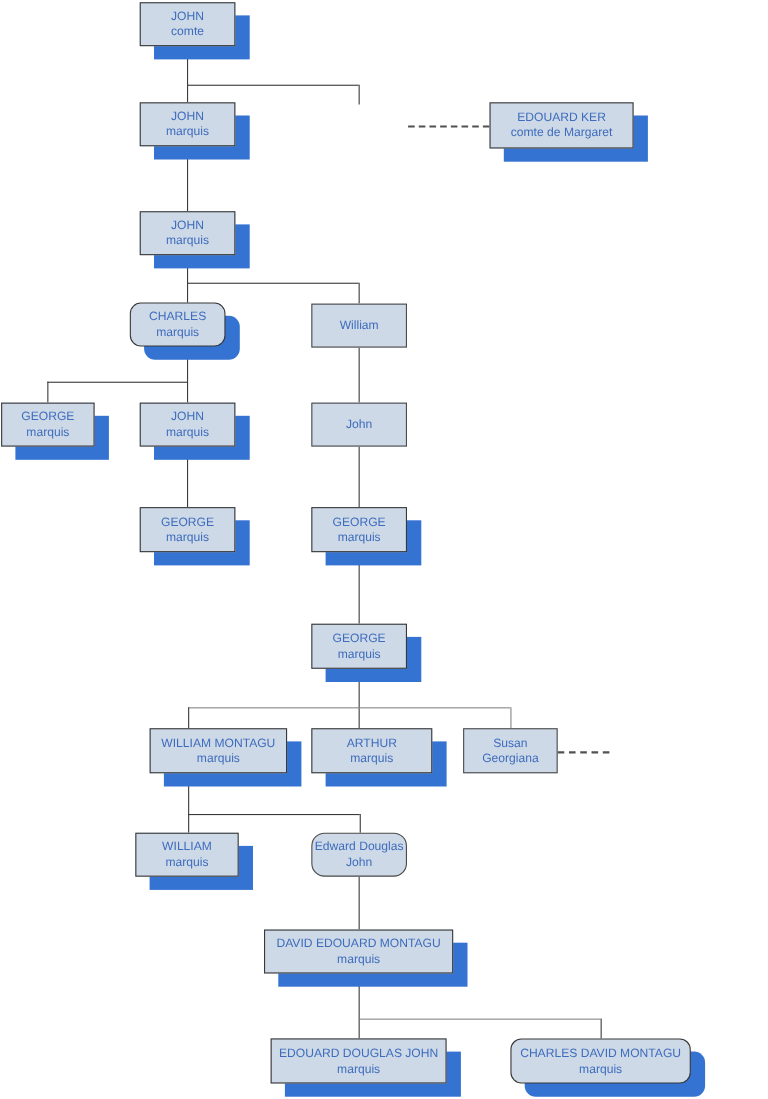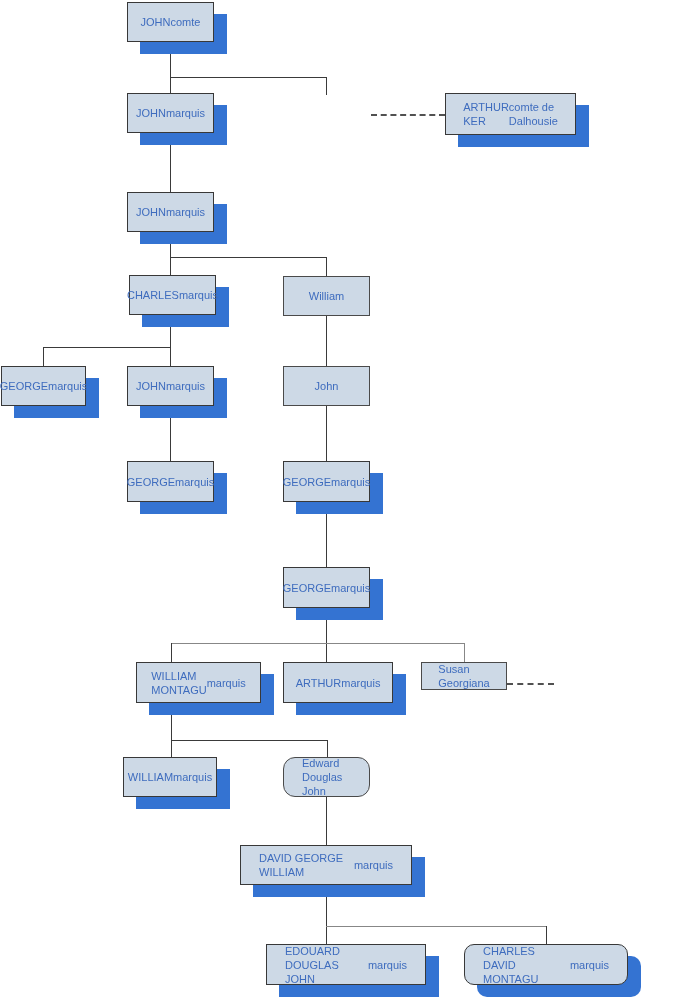--- a/index.html
+++ b/index.html
@@ -9,24 +9,25 @@
     overflow:hidden;
     background:var(--bg,#ffffff);
     font-family:"Liberation Sans","DejaVu Sans",sans-serif;
   }
   .node{
     position:absolute;
     box-sizing:border-box;
     background:var(--node-fill,#cdd9e6);
     border:1px solid var(--node-border,#4a4a4a);
     display:flex;
-    flex-direction:row;
+    flex-direction:column;
     align-items:center;
     justify-content:center;
-    padding:1px 18px;
+    text-align:center;
+    padding:1px 2px;
     z-index:2;
     cursor:default;
   }
   .node.shadow{
     border-color:var(--node-border-dark,#383838);
     box-shadow:13px 12px 0 0 var(--shadow-color,#3473d2);
   }
   .pname,.ptitle{
     color:var(--text-color,#3e6cbe);
     font-size:11px;
@@ -77,28 +78,28 @@
     <div class="seg seg-v seg-dark" style="left: 546px; top: 926px; height: 18px;"></div>
     <div class="node shadow" style="left: 127px; top: 2px; width: 87px; height: 40px;">
       <div class="pname">JOHN</div>
       <div class="ptitle">comte</div>
     </div>
     <div class="node shadow" style="left: 127px; top: 93px; width: 87px; height: 40px;">
       <div class="pname">JOHN</div>
       <div class="ptitle">marquis</div>
     </div>
     <div class="node shadow" style="left: 445px; top: 93px; width: 131px; height: 42px;">
-      <div class="pname">ARTHUR KER</div>
-      <div class="ptitle">comte de Dalhousie</div>
+      <div class="pname">EDOUARD KER</div>
+      <div class="ptitle">comte de Margaret</div>
     </div>
     <div class="node shadow" style="left: 127px; top: 192px; width: 87px; height: 40px;">
       <div class="pname">JOHN</div>
       <div class="ptitle">marquis</div>
     </div>
-    <div class="node shadow" style="left: 129px; top: 275px; width: 87px; height: 40px;">
+    <div class="node shadow" style="left: 118px; top: 275px; width: 87px; height: 40px; border-radius: 10px;">
       <div class="pname">CHARLES</div>
       <div class="ptitle">marquis</div>
     </div>
     <div class="node" style="left: 283px; top: 276px; width: 87px; height: 40px;">
       <div class="pname">William</div>
     </div>
     <div class="node shadow" style="left: 1px; top: 366px; width: 85px; height: 40px;">
       <div class="pname">GEORGE</div>
       <div class="ptitle">marquis</div>
     </div>
@@ -122,37 +123,37 @@
       <div class="ptitle">marquis</div>
     </div>
     <div class="node shadow" style="left: 108px; top: 662px; width: 125px; height: 41px; margin-left: 28px;">
       <div class="pname">WILLIAM MONTAGU</div>
       <div class="ptitle">marquis</div>
     </div>
     <div class="node shadow" style="left: 283px; top: 662px; width: 110px; height: 41px;">
       <div class="pname">ARTHUR</div>
       <div class="ptitle">marquis</div>
     </div>
-    <div class="node" style="left: 421px; top: 662px; width: 86px; height: 28px;">
+    <div class="node" style="left: 421px; top: 662px; width: 86px; height: 41px;">
       <div class="pname">Susan
 Georgiana</div>
     </div>
     <div class="node shadow" style="left: 123px; top: 757px; width: 94px; height: 40px;">
       <div class="pname">WILLIAM</div>
       <div class="ptitle">marquis</div>
     </div>
     <div class="node" style="left: 283px; top: 757px; width: 87px; height: 40px; border-radius: 12px;">
       <div class="pname">Edward Douglas
 John</div>
     </div>
     <div class="node shadow" style="left: 240px; top: 845px; width: 172px; height: 40px;">
-      <div class="pname">DAVID GEORGE WILLIAM</div>
+      <div class="pname">DAVID EDOUARD MONTAGU</div>
       <div class="ptitle">marquis</div>
     </div>
-    <div class="node shadow" style="left: 246px; top: 944px; width: 160px; height: 41px; margin-left: 20px;">
+    <div class="node shadow" style="left: 246px; top: 944px; width: 160px; height: 41px;">
       <div class="pname">EDOUARD DOUGLAS JOHN</div>
       <div class="ptitle">marquis</div>
     </div>
     <div class="node shadow" style="left: 464px; top: 944px; width: 164px; height: 41px; border-radius: 10px;">
       <div class="pname">CHARLES DAVID MONTAGU</div>
       <div class="ptitle">marquis</div>
     </div>
   </div>
 
 </body></html>

